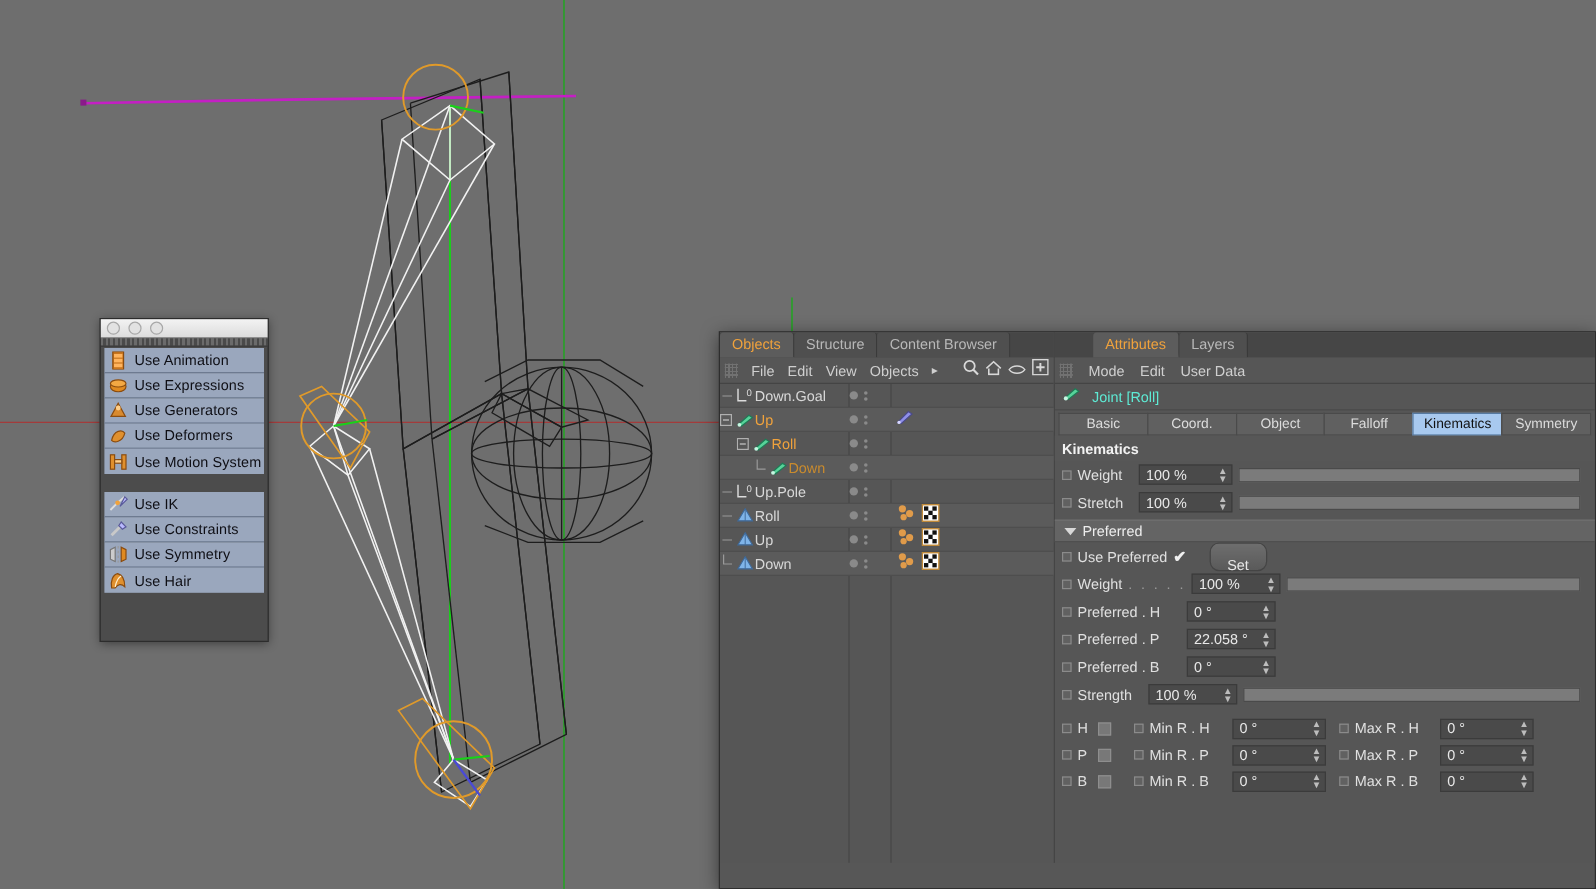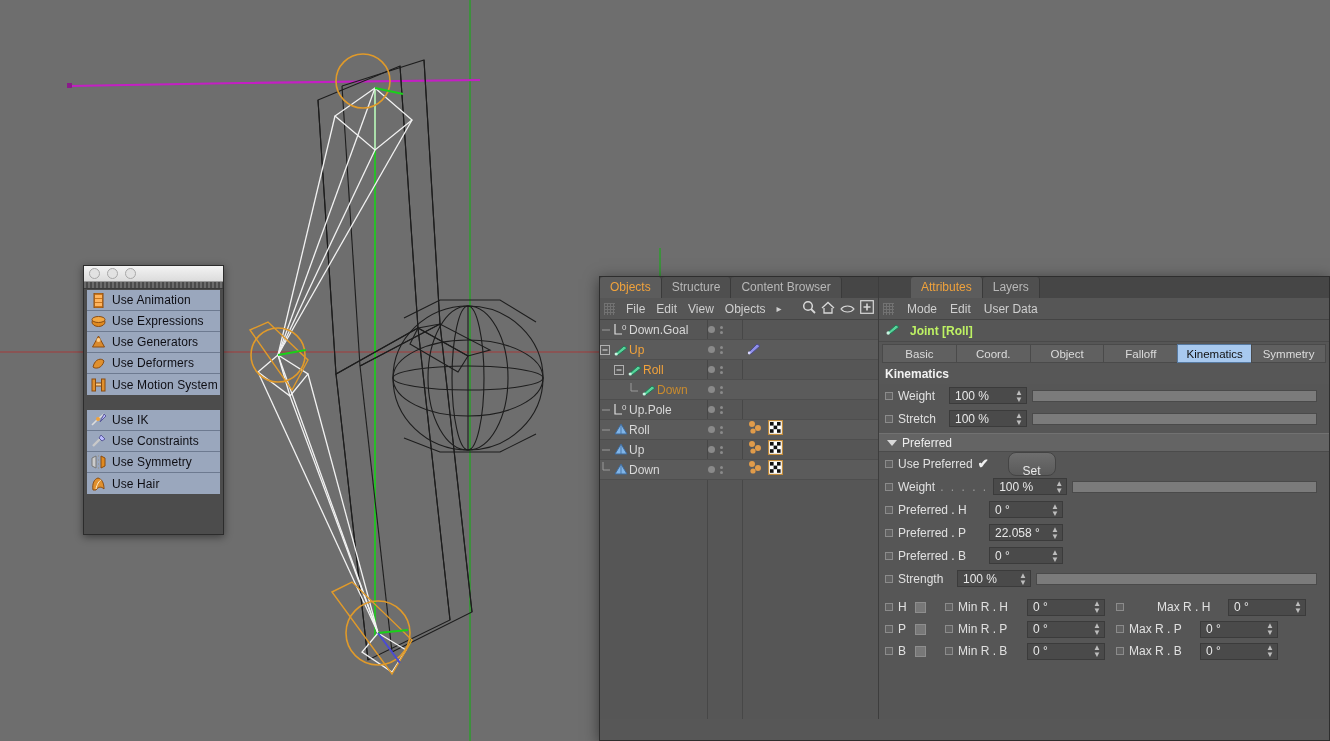--- a/index.html
+++ b/index.html
@@ -136,21 +136,21 @@
   .am-tabs { display: flex; height: 21px; background: #464646; padding-left: 32px; }
   .am-menubar {
     height: 22px; display: flex; align-items: center;
     background: #565656; border-bottom: 1px solid #444;
     padding-left: 4px; gap: 13px;
   }
   .am-objline {
     height: 22px; display: flex; align-items: center; gap: 8px;
     padding-left: 6px; border-bottom: 1px solid #4a4a4a;
   }
-  .am-objline .t { font-size: 12px; color: #bef264; font-weight: bold; }
+  .am-objline .t { font-size: 12px; color: #5eead4; }
   .am-proptabs { display: flex; height: 19px; margin: 2px 3px 0 3px; }
   .ptab {
     flex: 1; text-align: center; font-size: 11.5px; color: #dcdcdc;
     line-height: 19px; background: #606060;
     border: 1px solid #4a4a4a; border-right: none;
     cursor: default;
   }
   .ptab:last-child { border-right: 1px solid #4a4a4a; }
   .ptab.active { background: #a8c9ef; color: #111; border-color: #5679a0; }
   .sec-title {
@@ -802,21 +802,21 @@
             <span class="chk-sq"></span>
             <span class="plabel" style="width:12px;">H</span>
             <span class="sq-toggle"></span>
             <span class="chk-sq" style="margin-left:14px;"></span>
             <span class="plabel" style="width:64px;">Min R . H</span>
             <span class="numfield" style="width:78px;">
               <span>0 °</span>
               <span class="spin">▲<br>▼</span>
             </span>
             <span class="chk-sq" style="margin-left:6px;"></span>
-            <span class="plabel" style="width:66px;margin-left:28px;">Max R . H</span>
+            <span class="plabel" style="width:66px;">Max R . H</span>
             <span class="numfield" style="width:78px;">
               <span>0 °</span>
               <span class="spin">▲<br>▼</span>
             </span>
           </div>
 
           <div class="limit-row">
             <span class="chk-sq"></span>
             <span class="plabel" style="width:12px;">P</span>
             <span class="sq-toggle"></span>

